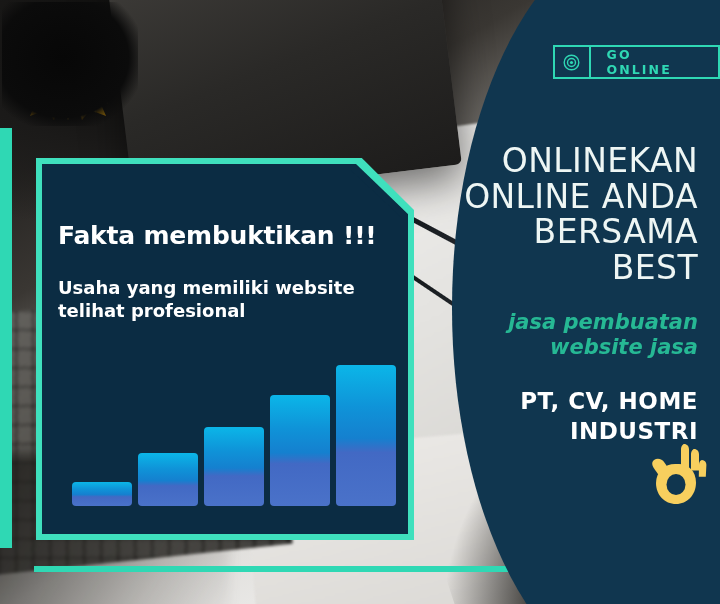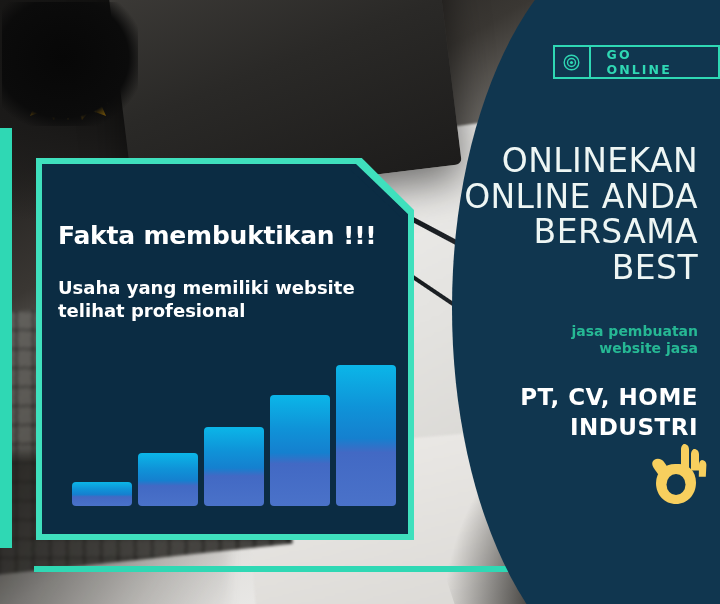--- a/index.html
+++ b/index.html
@@ -258,24 +258,25 @@
   .r-headline {
     color: #eef6f4;
     font-size: 33px;
     font-weight: 500;
     line-height: 1.08;
     letter-spacing: 0.4px;
     margin: 0;
   }
   .r-sub {
     color: #26b894;
-    font-size: 14px;
+    font-size: 21px;
     font-weight: bold;
     line-height: 1.22;
-    margin: 37px 0 0 0;
+    margin: 24px 0 0 0;
+    font-style: italic;
   }
   .r-tag {
     color: #ffffff;
     font-size: 23px;
     font-weight: bold;
     line-height: 1.3;
     letter-spacing: 0.5px;
     margin: 26px 0 0 0;
   }
 

